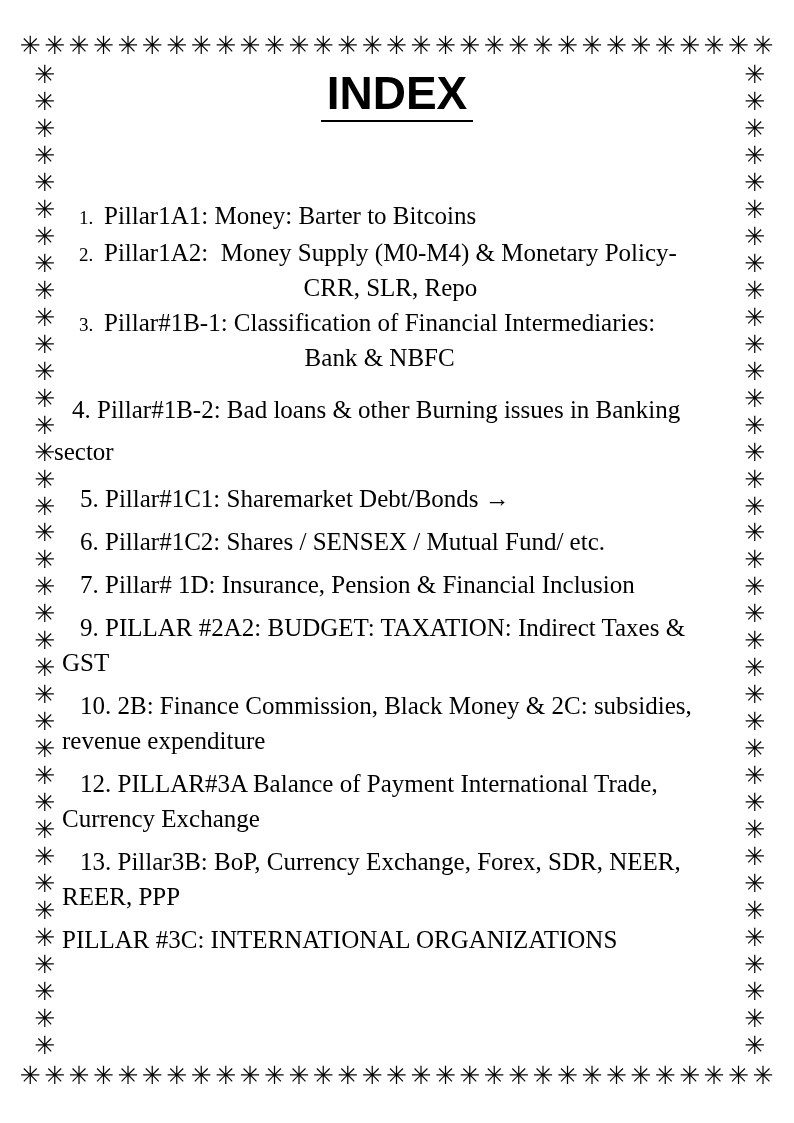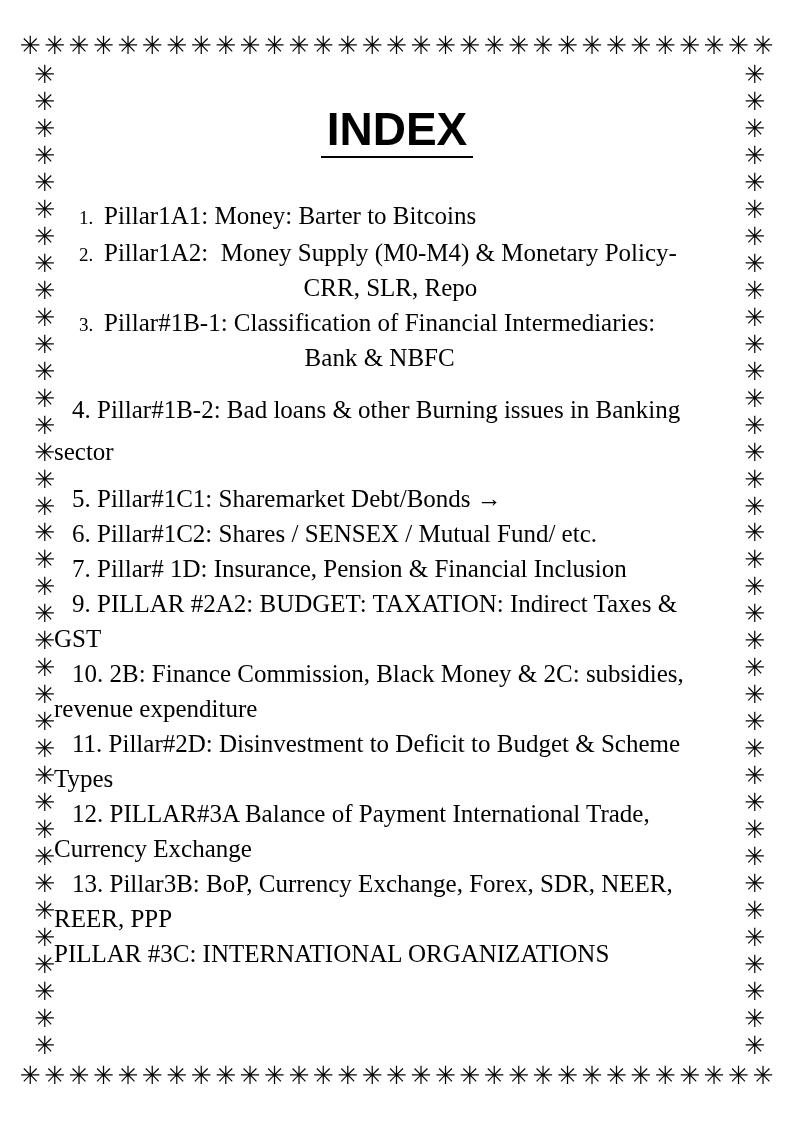--- a/index.html
+++ b/index.html
@@ -46,21 +46,20 @@
   }
   .border-left { left: 28px; }
   .border-right { right: 22px; }
   
   .title-wrap {
     position: absolute;
     top: 70px;
     left: 0;
     width: 100%;
     text-align: center;
-    margin-top: 36px;
   }
   .title {
     display: inline-block;
     font-family: "Liberation Sans", sans-serif;
     font-weight: bold;
     font-size: 46px;
     line-height: 1.04;
     letter-spacing: 0px;
     border-bottom: 2px solid #000;
     padding: 0 6px 2px 6px;
@@ -82,21 +81,21 @@
   .marker {
     flex: none;
     width: 25px;
     font-size: 19px;
   }
   .li-text {
     white-space: pre;
     text-align: center;
   }
   .para {
-    margin: 0;
+    margin: 8px;
     font-size: 25px;
     line-height: 35px;
     white-space: pre;
     text-indent: 18px;
   }
   .para.loose {
     line-height: 42px;
     margin: 14px 0 8px 0;
   }
   .para.flush {
@@ -276,22 +275,20 @@
 
     <p class="para loose">4. Pillar#1B-2: Bad loans &amp; other Burning issues in Banking
 sector</p>
     <p class="para">5. Pillar#1C1: Sharemarket Debt/Bonds →</p>
     <p class="para">6. Pillar#1C2: Shares / SENSEX / Mutual Fund/ etc.</p>
     <p class="para">7. Pillar# 1D: Insurance, Pension &amp; Financial Inclusion</p>
     <p class="para">9. PILLAR #2A2: BUDGET: TAXATION: Indirect Taxes &amp;
 GST</p>
     <p class="para">10. 2B: Finance Commission, Black Money &amp; 2C: subsidies,
 revenue expenditure</p>
-    <p class="para">11. Pillar#2D: Disinvestment to Deficit to Budget &amp; Scheme
-Types</p>
     <p class="para">12. PILLAR#3A Balance of Payment International Trade,
 Currency Exchange</p>
     <p class="para">13. Pillar3B: BoP, Currency Exchange, Forex, SDR, NEER,
 REER, PPP</p>
     <p class="para flush">PILLAR #3C: INTERNATIONAL ORGANIZATIONS</p>
 
   </div>
 </div>
 
 </body></html>

